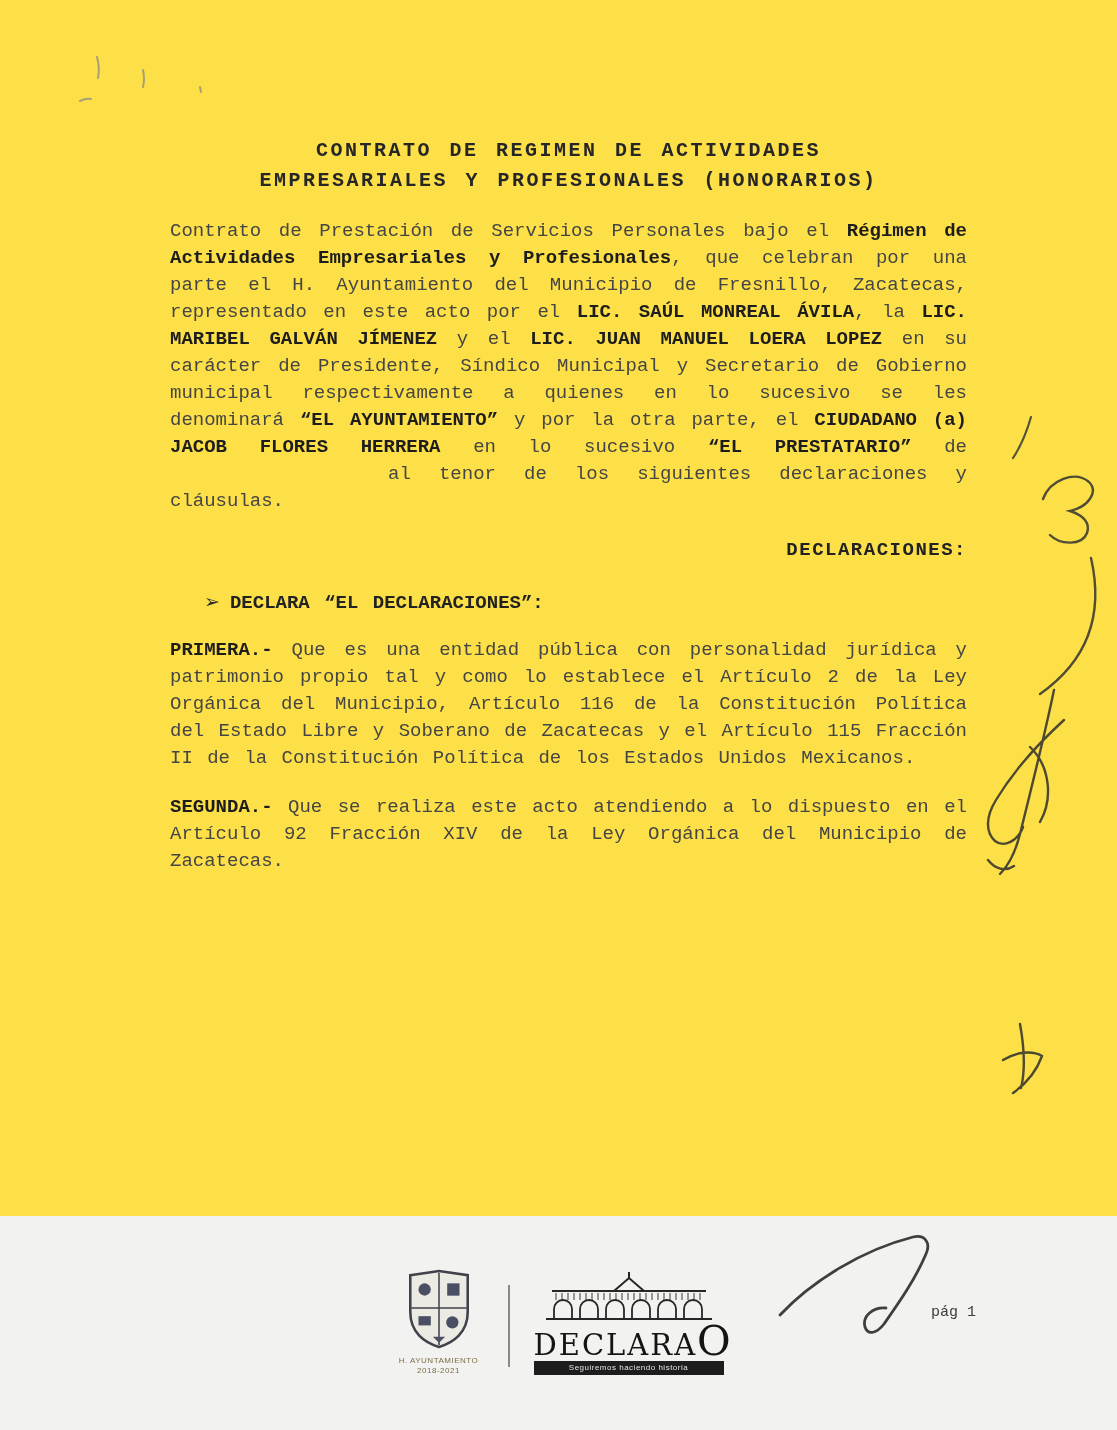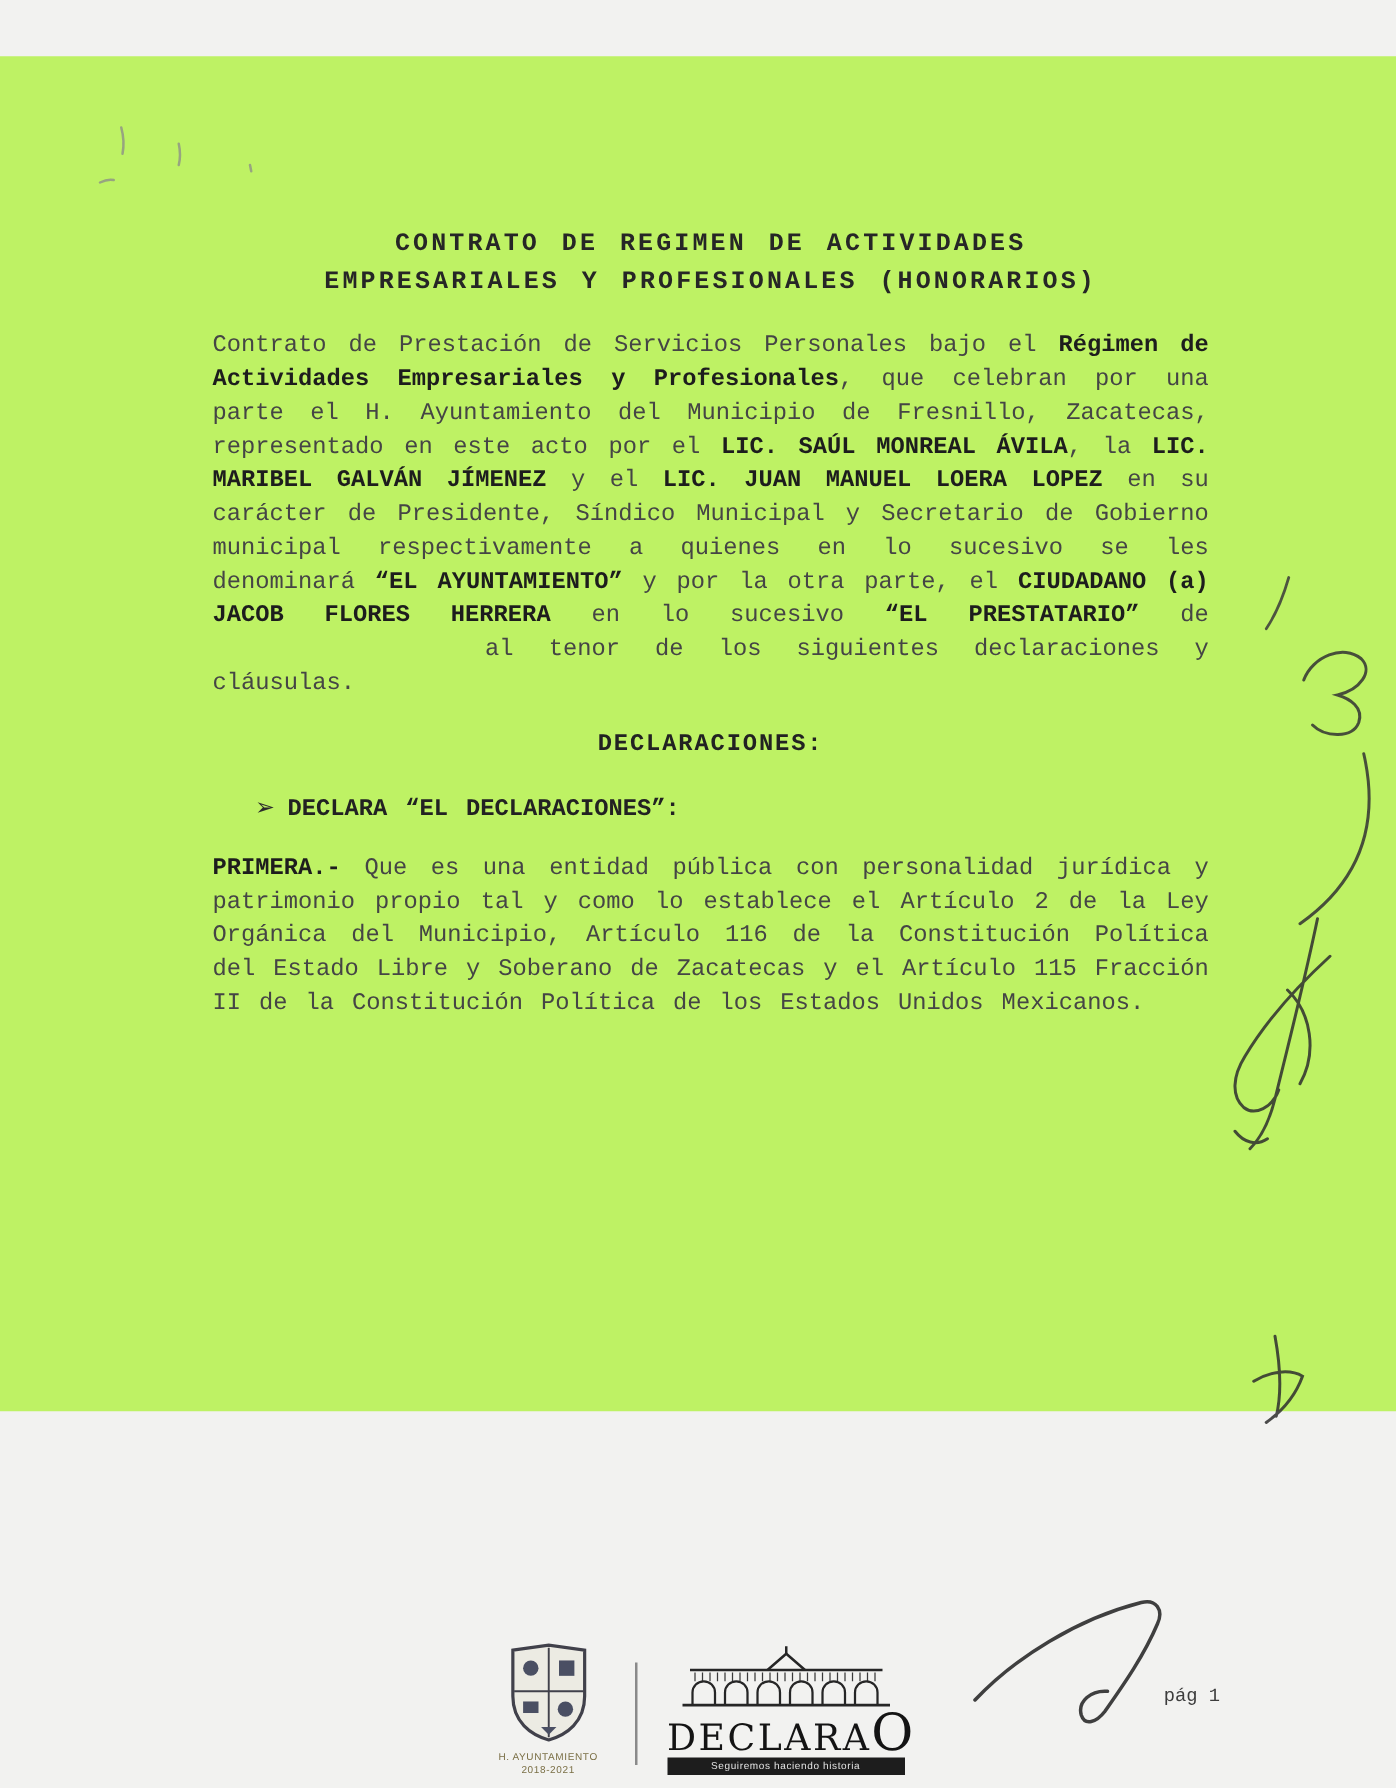--- a/index.html
+++ b/index.html
@@ -4,24 +4,23 @@
 <style>
   html, body { margin: 0; padding: 0; }
   body {
     width: 1117px; height: 1430px;
     background: #f2f2f0;
     font-family: "Liberation Mono", "DejaVu Sans Mono", monospace;
     overflow: hidden;
   }
   .page {
     position: relative;
-    width: 1117px; height: 1084px;
-    background: #bef264;
+    width: 1117px; height: 1216px;
+    background: #fde047;
     color: #454545;
-    margin-top: 45px;
   }
   .content {
     position: absolute;
     left: 170px; right: 150px; top: 136px;
     font-size: 19px;
     line-height: 27px;
     word-spacing: 3px;
   }
   .title {
     text-align: center;
@@ -33,21 +32,21 @@
     margin-bottom: 22px;
   }
   .para {
     margin: 0 0 22px 0;
     text-align: justify;
   }
   .b { font-weight: bold; color: #1d1d1d; }
   .u { text-decoration: underline; }
   .gap { display: inline-block; width: 190px; height: 1px; }
   .center-head {
-    text-align: center;
+    text-align: right;
     font-weight: bold;
     color: #222;
     letter-spacing: 1.5px;
     margin: 4px 0 24px 0;
   }
   .sub-head {
     font-weight: bold;
     color: #222;
     padding-left: 34px;
     margin: 0 0 20px 0;
@@ -127,20 +126,21 @@
 
     <p class="para"><span>Contrato de Prestación de Servicios Personales bajo el </span><span class="b">Régimen de Actividades Empresariales y Profesionales</span><span>, que celebran por una parte el H. Ayuntamiento del Municipio de Fresnillo, Zacatecas, representado en este acto por el </span><span class="b">LIC. SAÚL MONREAL ÁVILA</span><span>, la </span><span class="b">LIC. MARIBEL GALVÁN JÍMENEZ</span><span> y el </span><span class="b">LIC. JUAN MANUEL LOERA LOPEZ</span><span> en su carácter de Presidente, Síndico Municipal y Secretario de Gobierno municipal respectivamente a quienes en lo sucesivo se les denominará </span><span class="b">“EL AYUNTAMIENTO”</span><span> y por la otra parte, el </span><span class="b">CIUDADANO (a) JACOB FLORES HERRERA</span><span> en lo sucesivo </span><span class="b">“EL PRESTATARIO”</span><span> de </span><span class="gap"></span><span> al tenor de los siguientes declaraciones y cláusulas.</span></p>
 
     <div class="center-head">DECLARACIONES:</div>
 
     <div class="sub-head">
       <span class="arrow">➢</span><span>DECLARA “EL DECLARACIONES”:</span>
     </div>
 
     <p class="para"><span class="b">PRIMERA.- </span><span>Que es una entidad pública con personalidad jurídica y patrimonio propio tal y como lo establece el Artículo 2 de la Ley Orgánica del Municipio, Artículo 116 de la Constitución Política del Estado Libre y Soberano de Zacatecas y el Artículo 115 Fracción II de la Constitución Política de los Estados Unidos Mexicanos.</span></p>
+    <p class="para"><span class="b">SEGUNDA.- </span><span>Que se realiza este acto atendiendo a lo dispuesto en el Artículo 92 Fracción XIV de la Ley Orgánica del Municipio de Zacatecas.</span></p>
 
 
 
   </div>
 
   <div class="footer">
     <div class="crest">
       <svg width="66" height="80" viewBox="0 0 64 78">
         <path d="M4,6 L32,2 L60,6 V42 C60,62 46,72 32,76 C18,72 4,62 4,42 Z" fill="#ecebe3" stroke="#41414b" stroke-width="2.5"></path>
         <line x1="32" y1="4" x2="32" y2="74" stroke="#41414b" stroke-width="1.5"></line>

